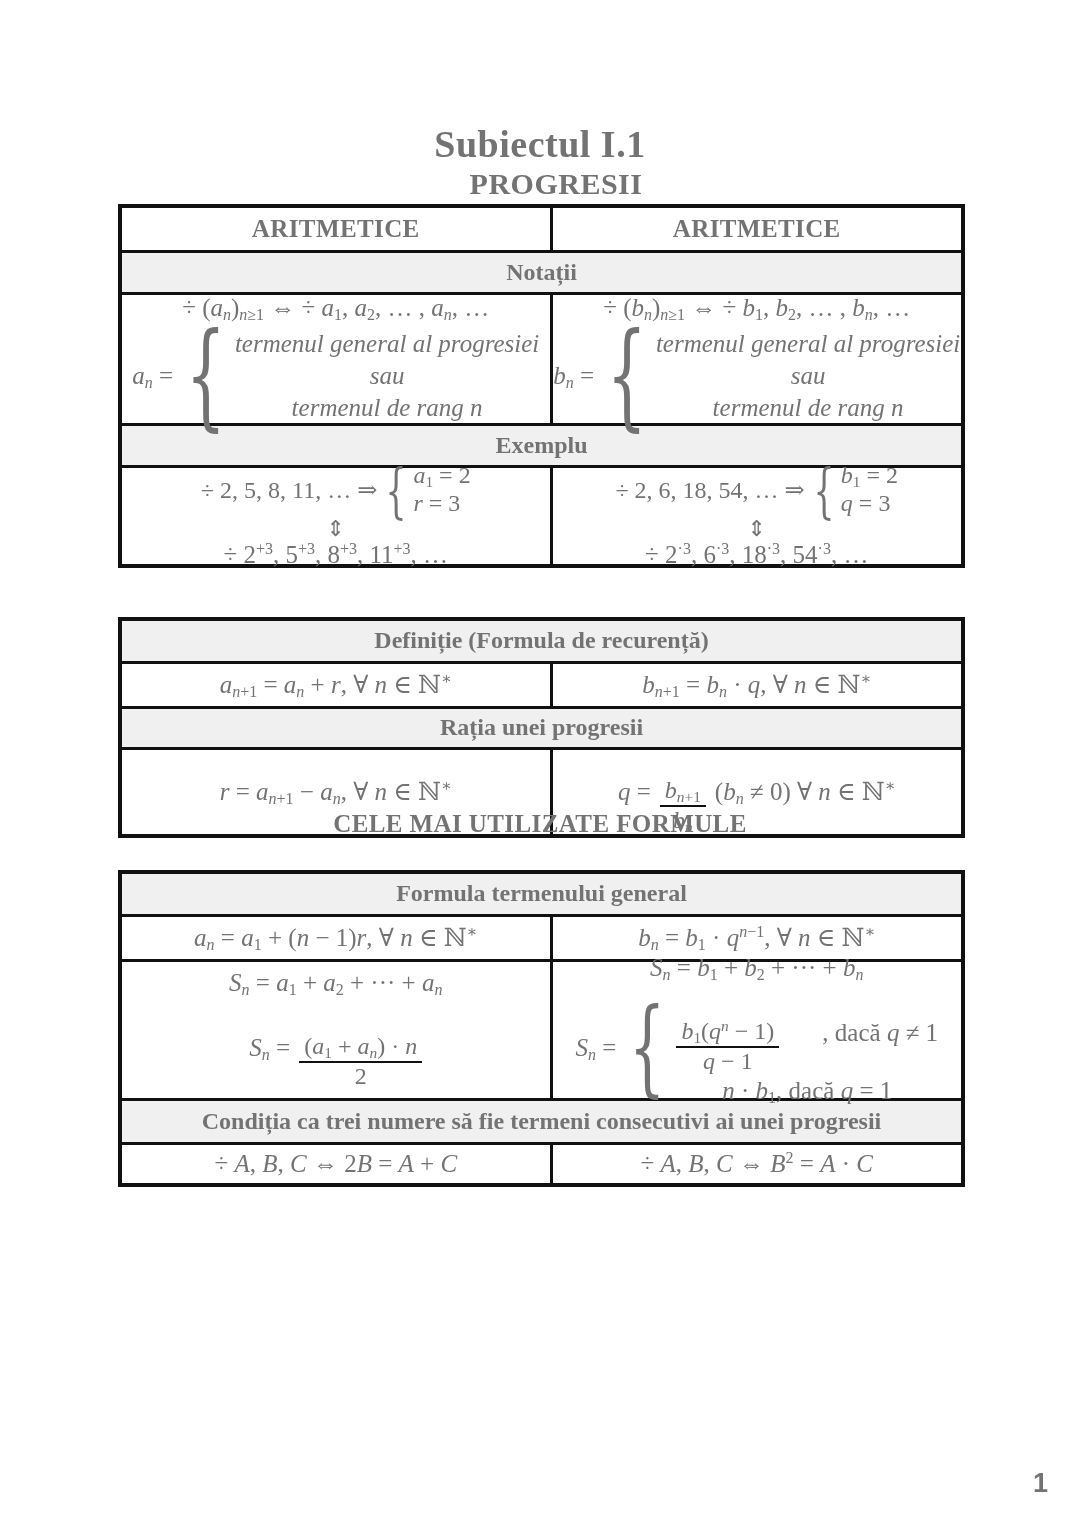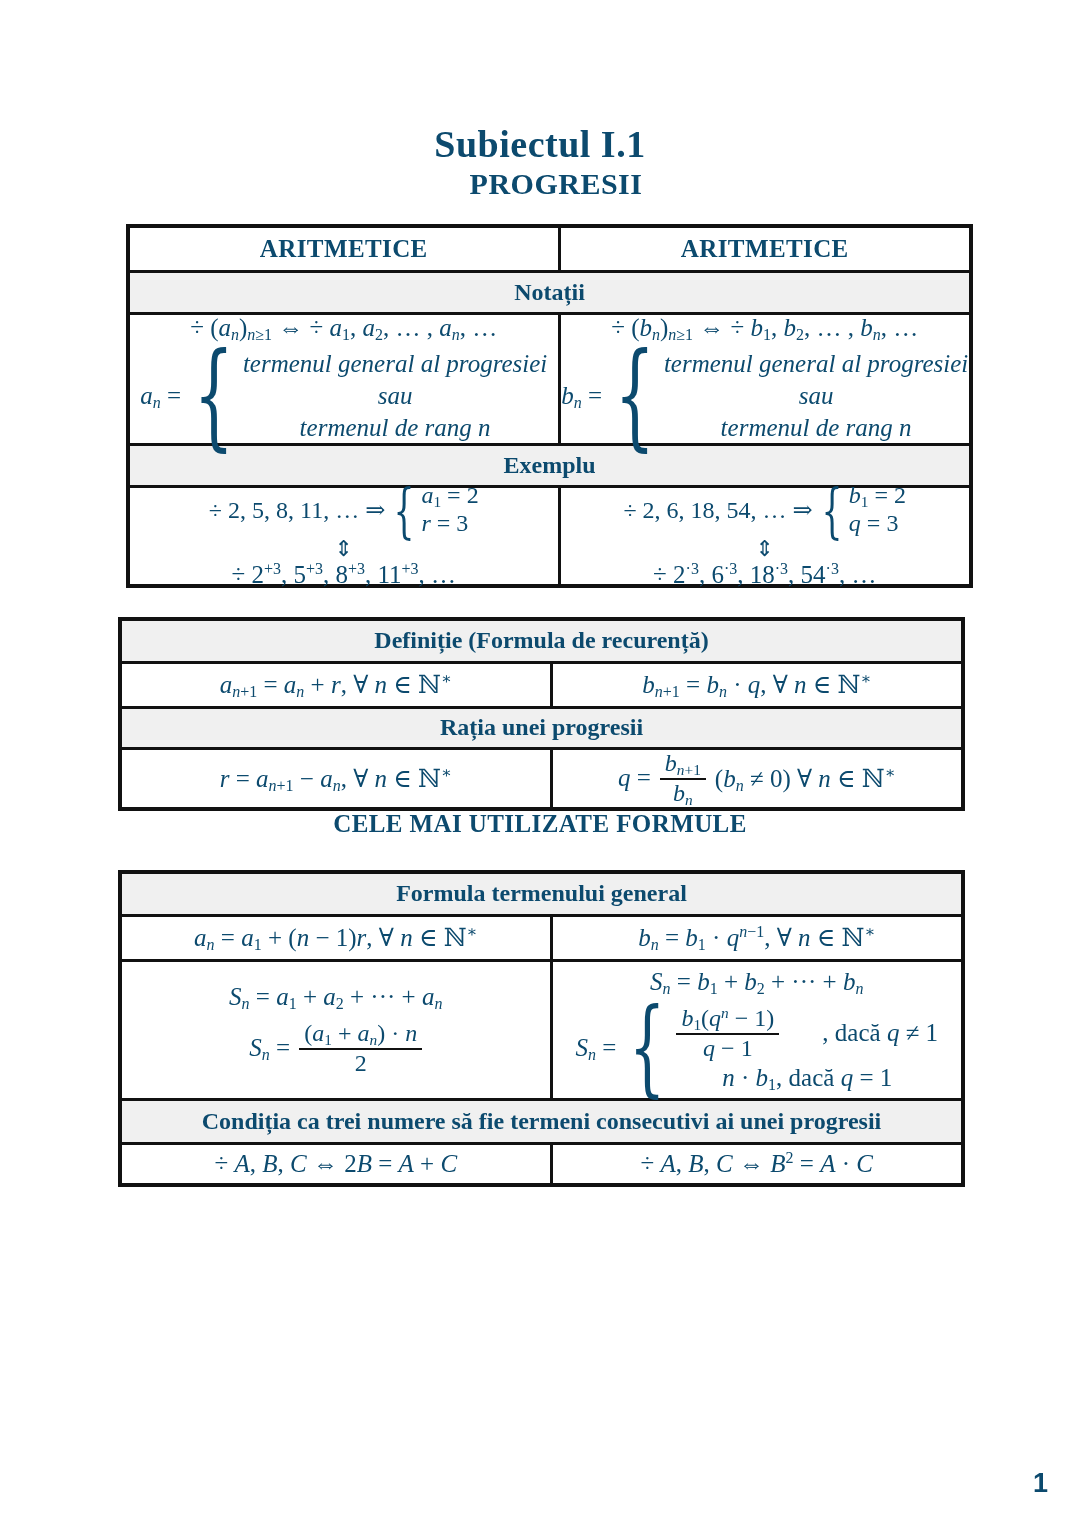--- a/index.html
+++ b/index.html
@@ -2,42 +2,42 @@
 <html><head>
 <meta charset="utf-8">
 <style>
   * { box-sizing: border-box; }
   html, body { margin: 0; padding: 0; background: #ffffff; }
   .page {
     position: relative;
     width: 1080px; height: 1526px;
     margin: 0 auto;
     background: #ffffff;
-    color: #0c4a6e;
+    color: #737373;
     font-family: "Liberation Serif", "DejaVu Serif", serif;
     overflow: hidden;
   }
   .title {
     position: absolute; left: 0; top: 122px; width: 100%;
     text-align: center; font-size: 38px; font-weight: 700; letter-spacing: .5px;
   }
   .subtitle {
     position: absolute; left: 16px; top: 167px; width: 100%;
     text-align: center; font-size: 30px; font-weight: 700; letter-spacing: .5px;
   }
   .mid-heading {
     position: absolute; left: 0; top: 810px; width: 100%;
     text-align: center; font-size: 25px; font-weight: 700; letter-spacing: .4px;
   }
   table.tbl {
     position: absolute; left: 118px; width: 843px;
     border-collapse: collapse; table-layout: fixed;
     border: 4px solid #111;
   }
-  #t1 { top: 224px; margin-left: 8px; }
+  #t1 { top: 204px; }
   #t2 { top: 617px; }
   #t3 { top: 870px; }
   .tbl th, .tbl td {
     border: 3px solid #111;
     padding: 0 6px;
     vertical-align: middle; text-align: center;
   }
   th.colhead { height: 45px; font-size: 25px; font-weight: 700; letter-spacing: .4px; background: #fff; }
   td.grayhead { background: #f0f0f0; font-weight: 700; font-size: 24px; }
   .h-gray1 { height: 42px; }
@@ -63,21 +63,21 @@
 
   .ex-cell { height: 96px; gap: 0; }
   .exline { display: flex; align-items: center; justify-content: center; text-align: right; }
   .exline .formula { font-size: 24px; }
   .arrow { font-size: 22px; line-height: 1; font-family: "DejaVu Sans", sans-serif; margin: 1px 0; }
 
   .frac { display: inline-block; vertical-align: middle; text-align: center; }
   .frac .num { display: block; border-bottom: 2px solid #111; padding: 0 5px 1px; }
   .frac .den { display: block; padding-top: 0; }
   .fline { display: flex; align-items: center; justify-content: center; gap: 9px; }
-  .fline .frac, .scase1 .frac { font-size: 24px; }
+  .fline .frac, .scase1 .frac { font-size: 24px; margin-top: 27px; }
 
   .boldrow { font-weight: 400; }
   .hrow2 { height: 45px; }
   .hrow-frac { height: 56px; }
   .suma-cell { height: 136px; gap: 9px; }
   .scases { display: flex; align-items: center; justify-content: center; }
   .scase-lines { display: flex; flex-direction: column; align-items: center; gap: 2px; }
   .scase1 { display: flex; align-items: center; gap: 43px; }
   .cond-cell { height: 42px; }
 

